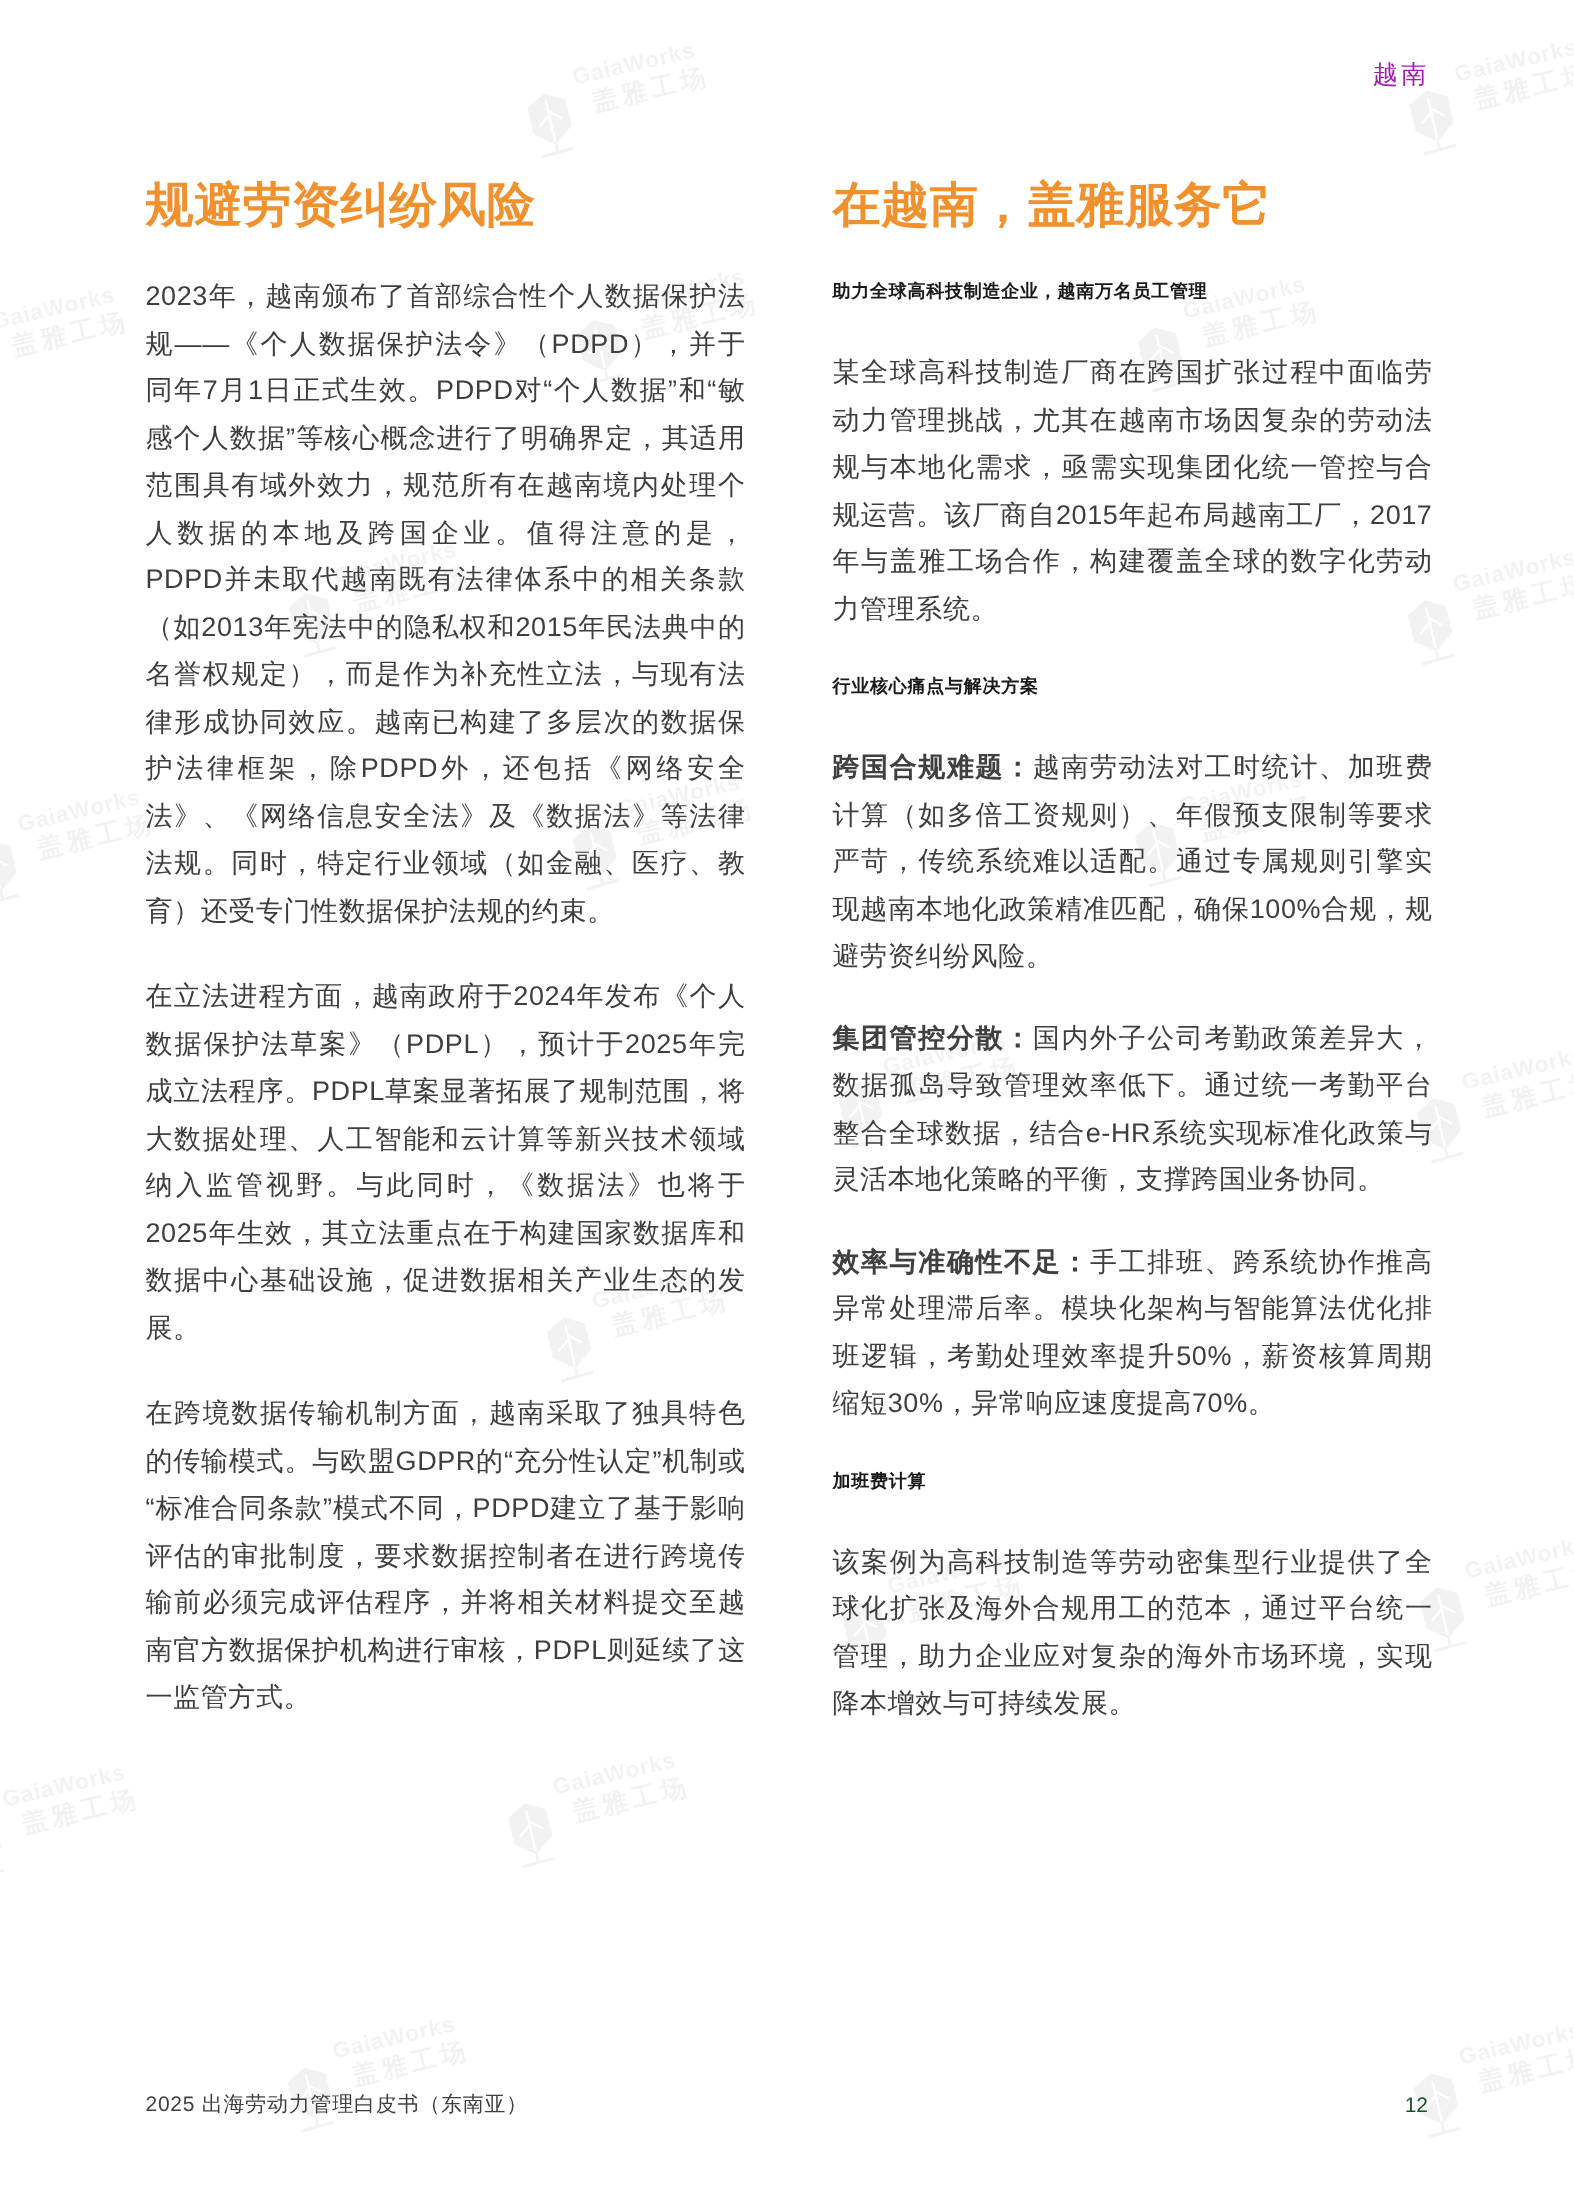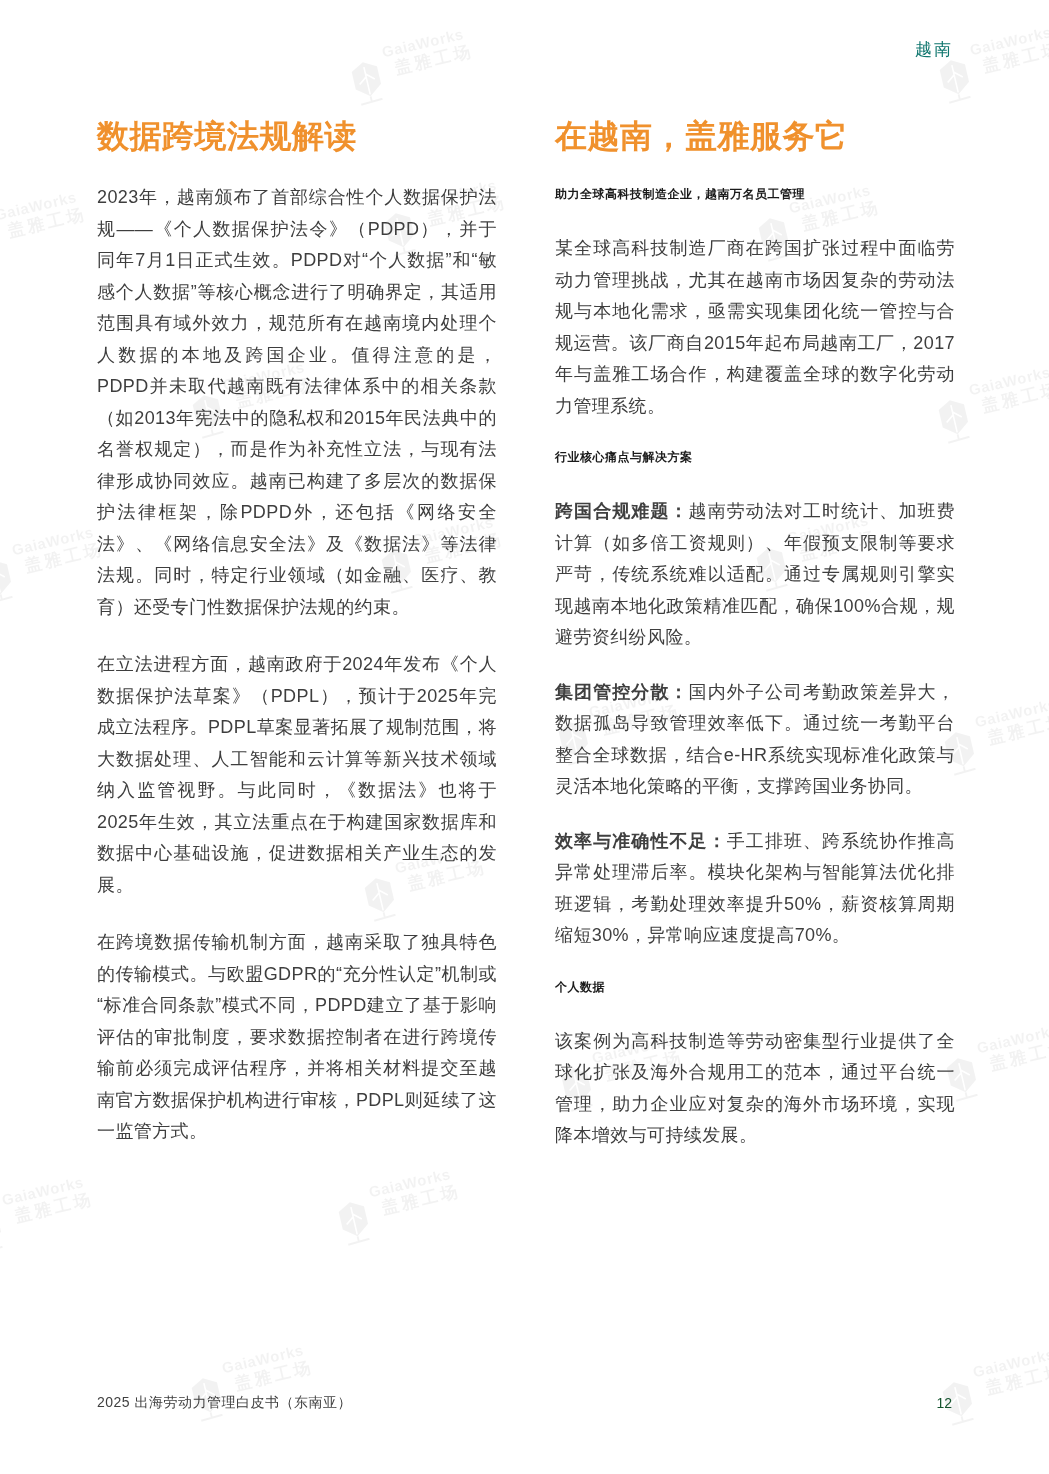--- a/index.html
+++ b/index.html
@@ -19,21 +19,21 @@
     white-space:nowrap;
   }
   .wm-tree { margin-top:13px; flex:0 0 auto; }
   .wm-text { margin-left:6px; font-weight:700; line-height:1.2; }
   .wm-en { font-size:15px; letter-spacing:0.6px; }
   .wm-cn { font-size:17px; letter-spacing:3px; margin-left:9px; }
 
   
   .page-tag {
     position:absolute; top:38px; right:96px; z-index:2;
-    font-size:17px; letter-spacing:2px; color:#0f766e;
+    font-size:17px; letter-spacing:2px; color:#a21caf;
   }
   .footer-title {
     position:absolute; left:97px; top:1394px; z-index:2;
     font-size:14px; letter-spacing:0.5px; color:#3f3f3f;
   }
   .page-number {
     position:absolute; top:1395px; right:97px; z-index:2;
     font-size:14px; color:#14532d;
   }
 
@@ -274,38 +274,38 @@
           <div class="wm-en">GaiaWorks</div>
           <div class="wm-cn">盖雅工场</div>
         </div>
       </div>
     </div>
 
   <div class="page-tag">越南</div>
 
   <main class="columns">
     <section class="col">
-      <h1 class="col-title accent" style="color: rgb(240, 145, 45);">数据跨境法规解读</h1>
+      <h1 class="col-title accent" style="color: rgb(240, 145, 45);">规避劳资纠纷风险</h1>
       <div id="left-paragraphs">
           <p class="body-p" style="margin-bottom: 26px;">2023年，越南颁布了首部综合性个人数据保护法规——《个人数据保护法令》（PDPD），并于同年7月1日正式生效。PDPD对“个人数据”和“敏感个人数据”等核心概念进行了明确界定，其适用范围具有域外效力，规范所有在越南境内处理个人数据的本地及跨国企业。值得注意的是，PDPD并未取代越南既有法律体系中的相关条款（如2013年宪法中的隐私权和2015年民法典中的名誉权规定），而是作为补充性立法，与现有法律形成协同效应。越南已构建了多层次的数据保护法律框架，除PDPD外，还包括《网络安全法》、《网络信息安全法》及《数据法》等法律法规。同时，特定行业领域（如金融、医疗、教育）还受专门性数据保护法规的约束。</p>
           <p class="body-p" style="margin-bottom: 26px;">在立法进程方面，越南政府于2024年发布《个人数据保护法草案》（PDPL），预计于2025年完成立法程序。PDPL草案显著拓展了规制范围，将大数据处理、人工智能和云计算等新兴技术领域纳入监管视野。与此同时，《数据法》也将于2025年生效，其立法重点在于构建国家数据库和数据中心基础设施，促进数据相关产业生态的发展。</p>
           <p class="body-p" style="margin-bottom: 26px;">在跨境数据传输机制方面，越南采取了独具特色的传输模式。与欧盟GDPR的“充分性认定”机制或“标准合同条款”模式不同，PDPD建立了基于影响评估的审批制度，要求数据控制者在进行跨境传输前必须完成评估程序，并将相关材料提交至越南官方数据保护机构进行审核，PDPL则延续了这一监管方式。</p>
         </div>
     </section>
 
     <section class="col">
       <h1 class="col-title accent" style="color: rgb(240, 145, 45);">在越南，盖雅服务它</h1>
       <div id="right-sections">
           <h2 class="subhead">助力全球高科技制造企业，越南万名员工管理</h2>
           <p class="body-p">某全球高科技制造厂商在跨国扩张过程中面临劳动力管理挑战，尤其在越南市场因复杂的劳动法规与本地化需求，亟需实现集团化统一管控与合规运营。该厂商自2015年起布局越南工厂，2017年与盖雅工场合作，构建覆盖全球的数字化劳动力管理系统。</p>
           <h2 class="subhead">行业核心痛点与解决方案</h2>
           <p class="body-p"><span class="lead">跨国合规难题：</span>越南劳动法对工时统计、加班费计算（如多倍工资规则）、年假预支限制等要求严苛，传统系统难以适配。通过专属规则引擎实现越南本地化政策精准匹配，确保100%合规，规避劳资纠纷风险。</p>
           <p class="body-p"><span class="lead">集团管控分散：</span>国内外子公司考勤政策差异大，数据孤岛导致管理效率低下。通过统一考勤平台整合全球数据，结合e-HR系统实现标准化政策与灵活本地化策略的平衡，支撑跨国业务协同。</p>
           <p class="body-p"><span class="lead">效率与准确性不足：</span>手工排班、跨系统协作推高异常处理滞后率。模块化架构与智能算法优化排班逻辑，考勤处理效率提升50%，薪资核算周期缩短30%，异常响应速度提高70%。</p>
-          <h2 class="subhead">个人数据</h2>
+          <h2 class="subhead">加班费计算</h2>
           <p class="body-p">该案例为高科技制造等劳动密集型行业提供了全球化扩张及海外合规用工的范本，通过平台统一管理，助力企业应对复杂的海外市场环境，实现降本增效与可持续发展。</p>
         </div>
     </section>
   </main>
 
   <footer>
     <div class="footer-title">2025 出海劳动力管理白皮书（东南亚）</div>
     <div class="page-number">12</div>
   </footer>
 

